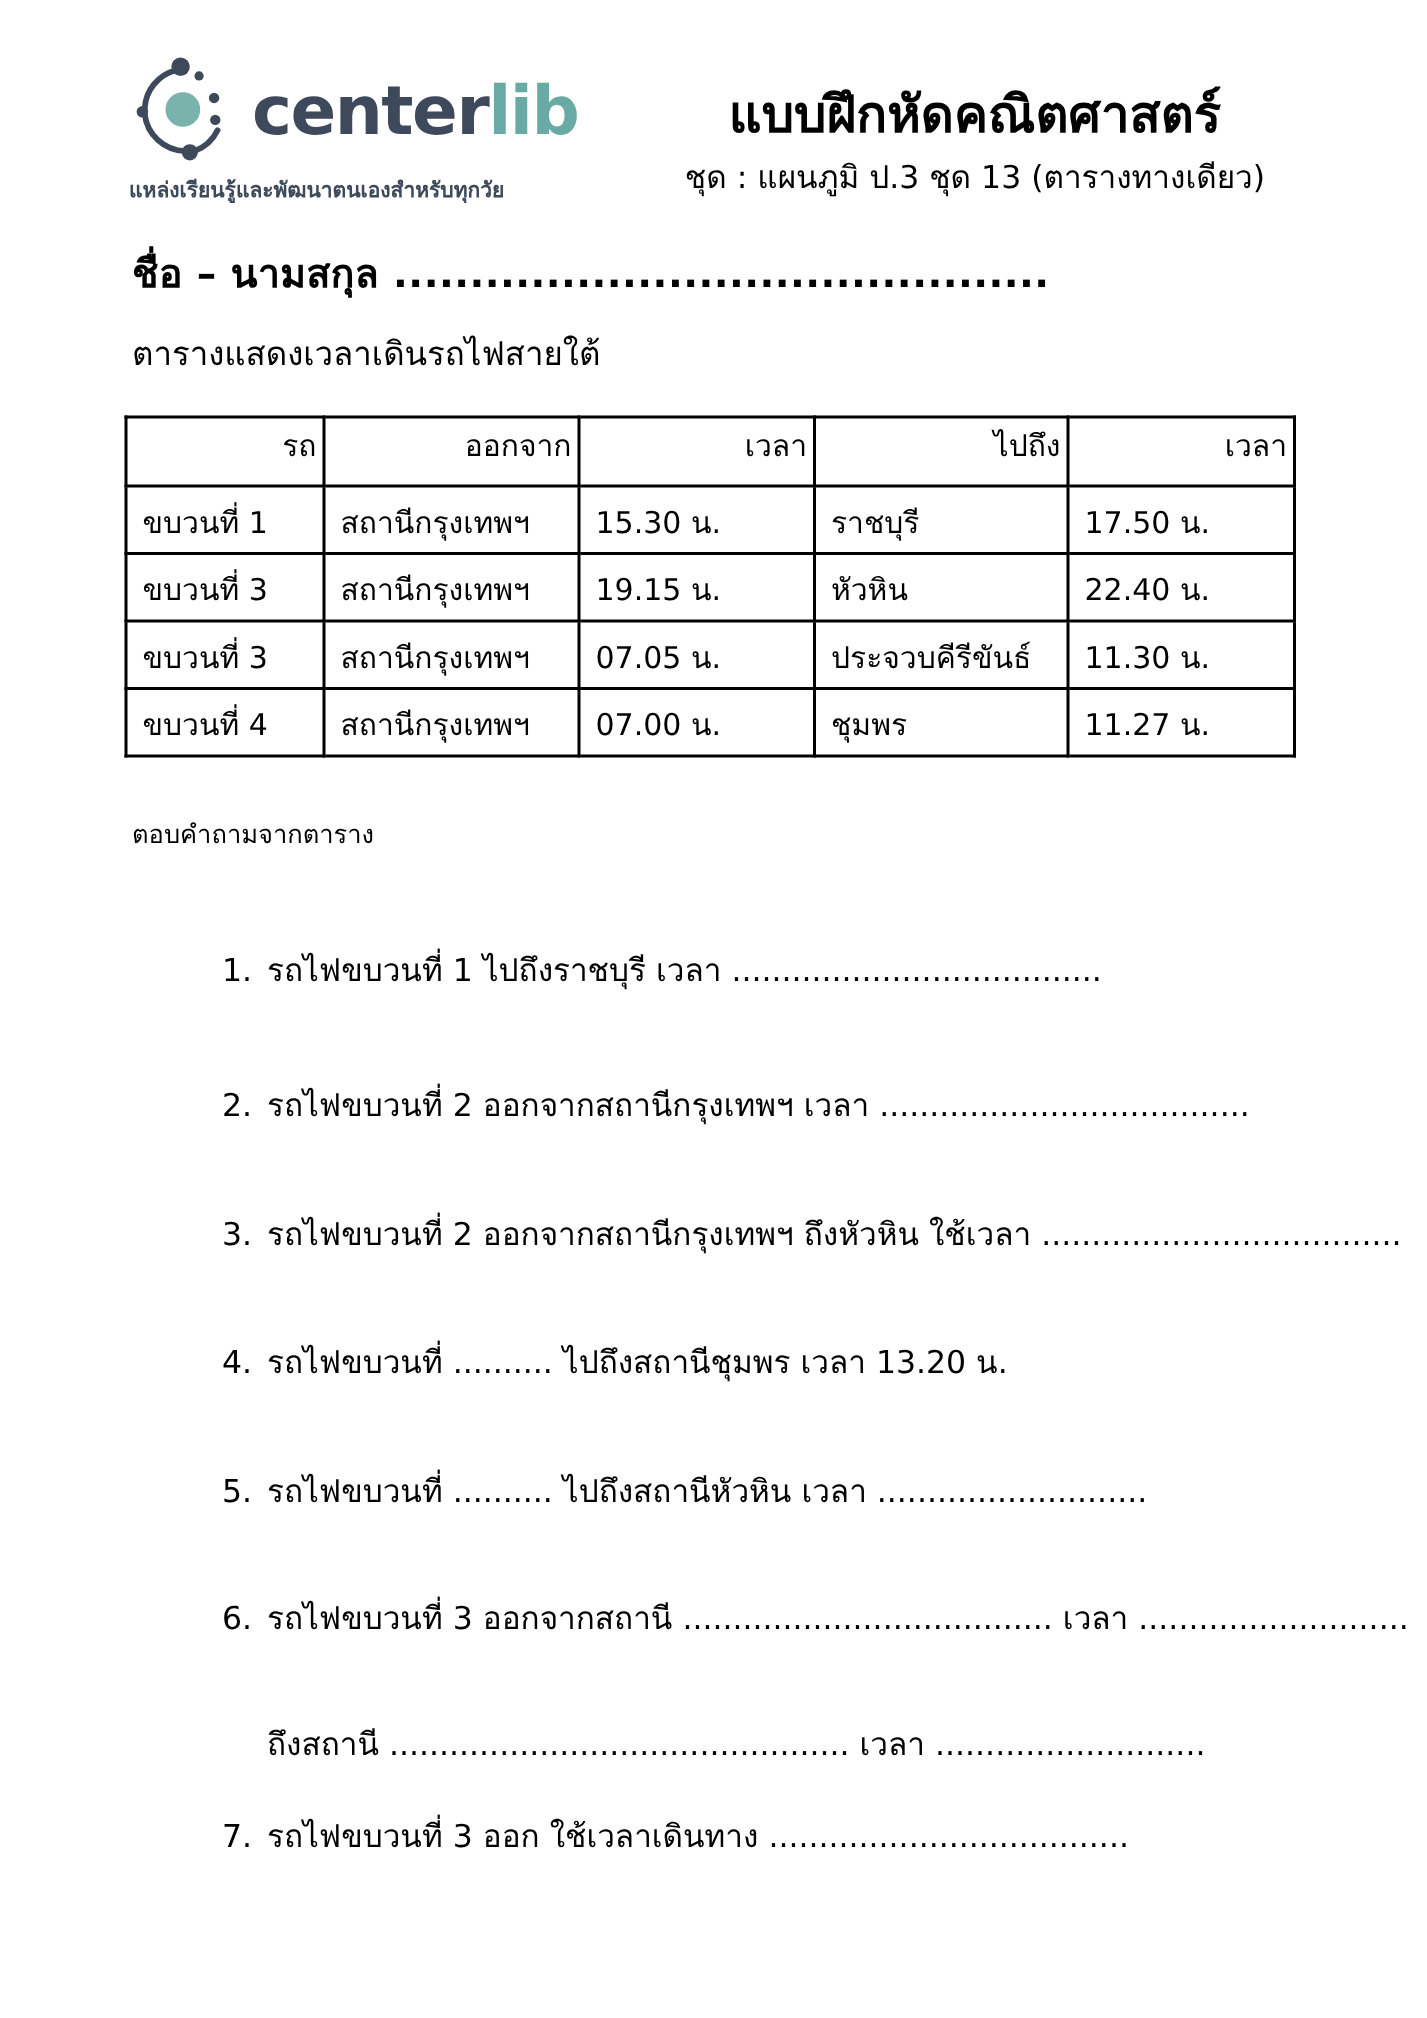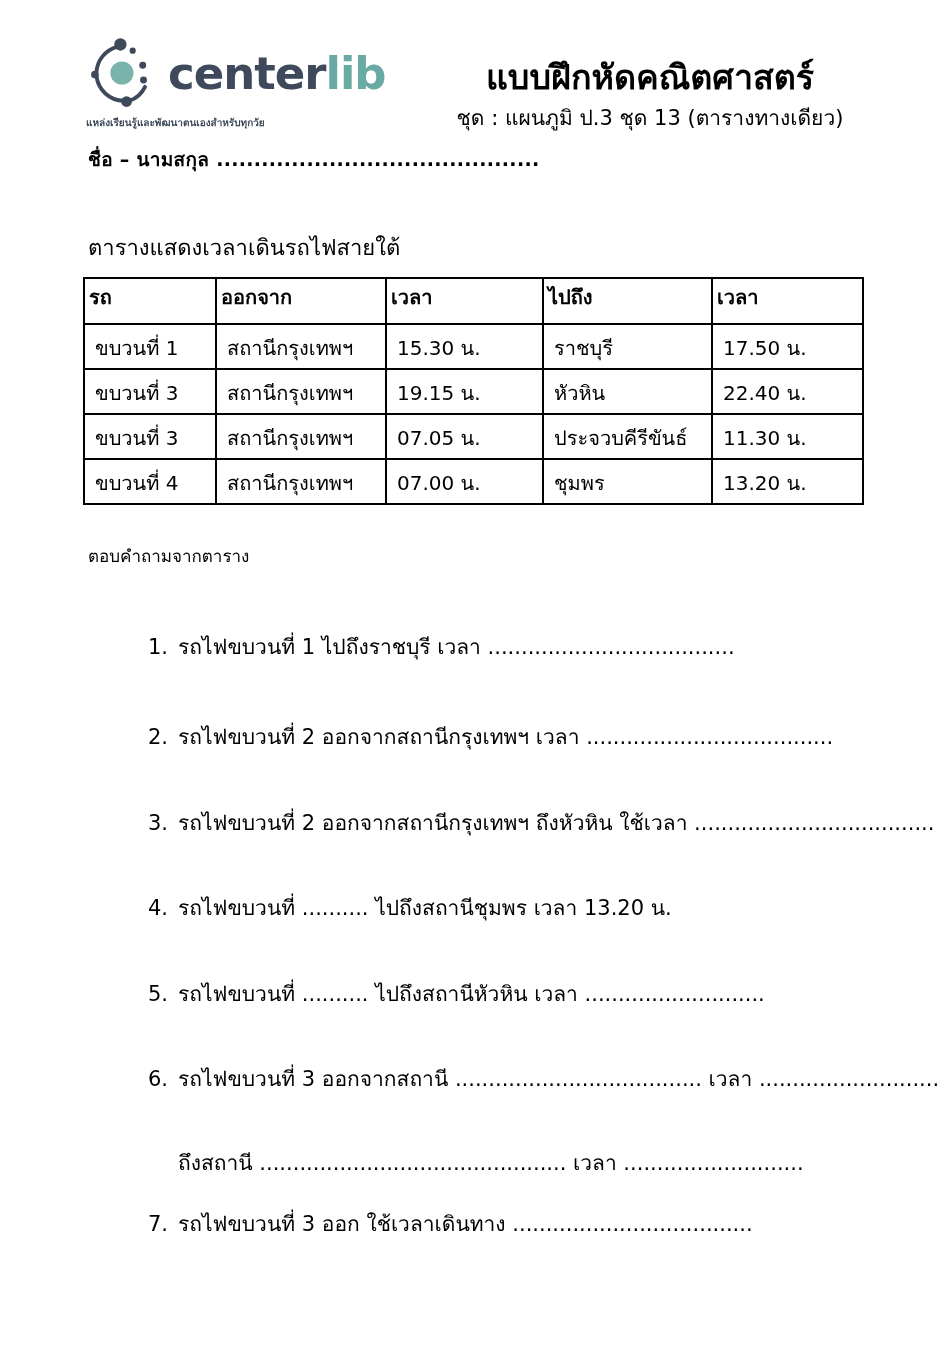--- a/index.html
+++ b/index.html
@@ -22,66 +22,66 @@
     font-size: 45px;
     font-weight: 700;
     letter-spacing: -1px;
     line-height: 1;
     margin-left: 4px;
     color: #3e4a5b;
   }
   .logo-text .lib { color: #69aaa4; }
   .logo-tagline {
     margin-top: 5px;
-    font-size: 10px;
+    font-size: 14px;
     font-weight: 700;
     color: #3e4a5b;
     white-space: nowrap;
   }
 
   
   .title-block {
     position: absolute;
     left: 420px;
     top: 56px;
     width: 460px;
     text-align: center;
   }
   .doc-title { font-size: 34px; font-weight: 700; line-height: 1.25; }
   .doc-subtitle { font-size: 21px; font-weight: 400; margin-top: 2px; }
 
   
   .name-line {
-    position: absolute; left: 88px; top: 144px;
-    font-size: 19px; font-weight: 600; letter-spacing: 0.3px;
+    position: absolute; left: 88px; top: 161px;
+    font-size: 26px; font-weight: 600; letter-spacing: 0.3px;
   }
   .table-caption {
-    position: absolute; left: 88px; top: 230px;
+    position: absolute; left: 88px; top: 218px;
     font-size: 22px; font-weight: 400;
   }
   .questions-heading {
     position: absolute; left: 88px; top: 542px;
     font-size: 17px; font-weight: 400;
   }
 
   
   .schedule-table {
     position: absolute; left: 83px; top: 277px;
     width: 779px;
     border-collapse: collapse;
     table-layout: fixed;
     font-size: 20px;
   }
   .schedule-table th, .schedule-table td {
     border: 2px solid #000000;
   }
   .schedule-table th {
     height: 45px;
-    font-weight: 700;
-    text-align: left;
+    font-weight: 400;
+    text-align: right;
     vertical-align: middle;
     padding: 2px 4px 10px 4px;
   }
   .schedule-table td {
     height: 44px;
     text-align: left;
     vertical-align: top;
     padding: 7px 4px 4px 10px;
     font-weight: 400;
     margin-left: 29px;
@@ -175,21 +175,21 @@
         <td>สถานีกรุงเทพฯ</td>
         <td>07.05  น.</td>
         <td>ประจวบคีรีขันธ์</td>
         <td>11.30  น.</td>
       </tr>
       <tr>
         <td>ขบวนที่ 4</td>
         <td>สถานีกรุงเทพฯ</td>
         <td>07.00  น.</td>
         <td>ชุมพร</td>
-        <td>13.20  น.</td>
+        <td>11.27  น.</td>
       </tr>
     </tbody>
   </table>
 
   <div class="questions-heading">ตอบคำถามจากตาราง</div>
 
   <div class="question" style="top:633px">
     <span class="q-number">1.</span>
     <span class="q-text">รถไฟขบวนที่ 1  ไปถึงราชบุรี เวลา .....................................</span>
   </div>

